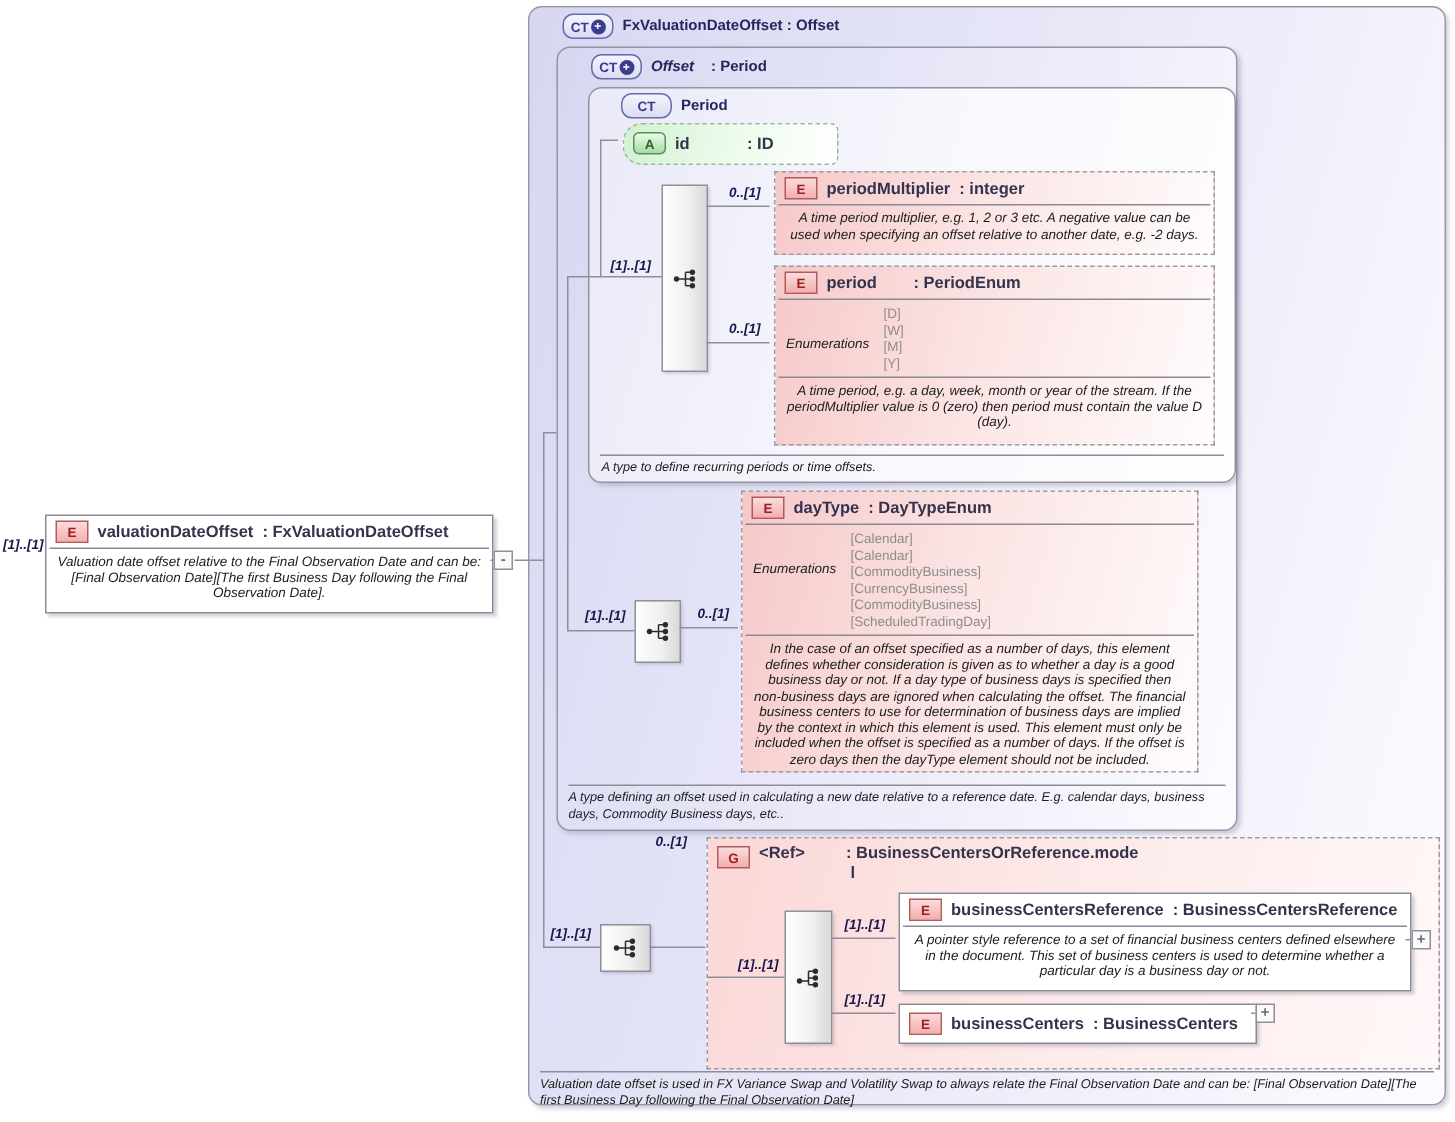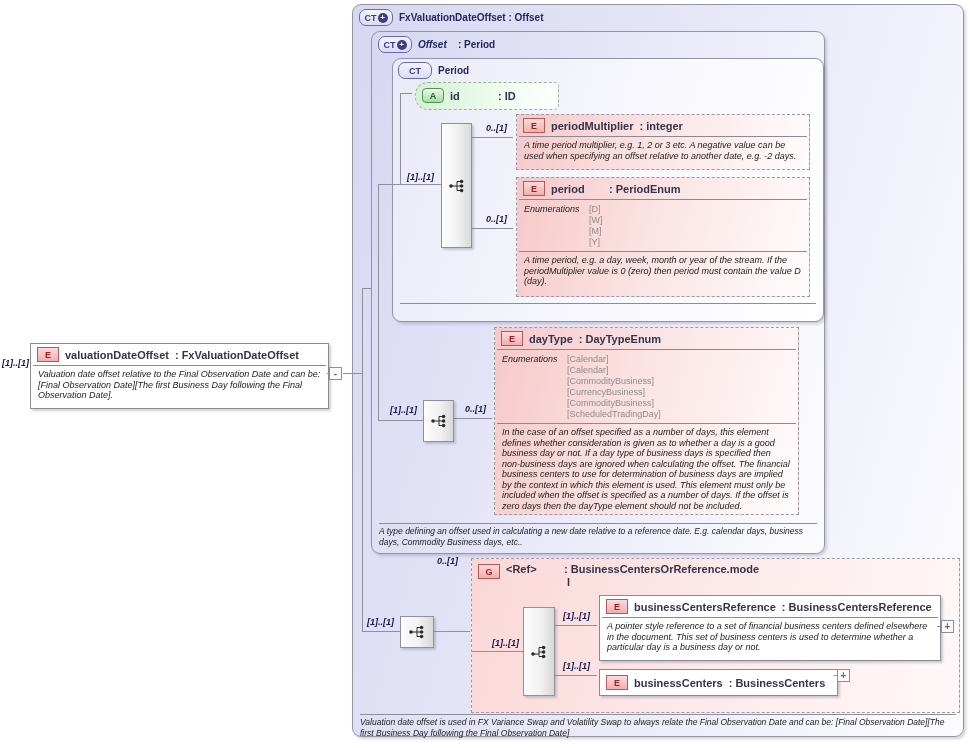--- a/index.html
+++ b/index.html
@@ -3,21 +3,21 @@
 <meta charset="utf-8">
 <style>
   html,body{margin:0;padding:0;background:#ffffff;}
   .canvas{position:relative;width:970px;height:748px;background:#ffffff;overflow:hidden;
           font-family:"Liberation Sans",sans-serif;}
   
   .ct-box{position:absolute;border:1px solid #9595a2;border-radius:9px;
           box-shadow:2px 2px 3px rgba(110,110,140,.30);}
   .ct-lav{background:linear-gradient(105deg,#d7d7f2 0%,#e7e7f8 45%,#fcfcff 100%);}
   .ct-light{background:linear-gradient(105deg,#eaeaf8 0%,#f7f7fd 50%,#ffffff 100%);}
-  .ct-header{position:absolute;display:flex;align-items:center;gap:6px;white-space:nowrap;}
+  .ct-header{position:absolute;display:flex;align-items:center;gap:6px;white-space:nowrap;margin-left:16px;}
   .ct-title{font-size:10px;font-weight:bold;color:#26265e;}
   .ct-title .tname{display:inline-block;}
   .ct-footer-sep{position:absolute;left:7px;right:7px;border-top:1px solid #8d8d99;}
   .ct-footer{position:absolute;font-size:8.5px;line-height:10.5px;font-style:italic;color:#1c1c1c;}
   
   .ct-icon{display:inline-flex;align-items:center;justify-content:center;gap:1px;
            min-width:26px;height:15px;padding:0 3px;border:1.4px solid #6868ae;border-radius:7px;
            background:linear-gradient(#f4f4fd,#dcdcf2);font-size:9px;font-weight:bold;color:#3a3a90;}
   .plusdot{display:inline-flex;align-items:center;justify-content:center;width:10px;height:10px;
            border-radius:50%;background:#3d3d8f;color:#ffffff;font-size:8px;font-weight:bold;line-height:10px;}
@@ -33,23 +33,23 @@
   .elem.dashed{border:1px dashed #9b9ba5;box-shadow:none;
         background:linear-gradient(105deg,#f6c8c8 0%,#fbe3e3 45%,#fffcfc 100%);}
   .attr-box{position:absolute;border:1px dashed #9bb59b;border-radius:13px 5px 5px 13px;
         background:linear-gradient(105deg,#d2f1d2 0%,#eefbee 55%,#ffffff 100%);}
   .grp-box{position:absolute;border:1px dashed #9b9ba5;
         background:linear-gradient(105deg,#fbd7d7 0%,#fdeaea 50%,#fff8f8 100%);}
   .elem-title{display:flex;align-items:center;gap:6px;padding:3px 6px 2px 6px;white-space:nowrap;
         font-size:11px;font-weight:bold;color:#33334d;}
   .elem-title .etype{margin-left:0px;}
   .sep{border-top:1px solid #8a8a94;margin:1px 2px 0 2px;}
-  .doc{padding:3px 7px 3px 7px;font-size:9px;line-height:10.5px;font-style:italic;color:#1c1c1c;}
+  .doc{padding:3px 7px 3px 7px;font-size:9px;line-height:10.5px;font-style:italic;color:#1c1c1c;text-align:center;}
   .enums{display:flex;padding:4px 7px 2px 7px;}
-  .enum-label{width:65px;flex:0 0 auto;font-size:9px;font-style:italic;color:#1c1c1c;}
+  .enum-label{width:65px;flex:0 0 auto;font-size:9px;font-style:italic;color:#1c1c1c;margin-top:20px;}
   .enum-vals{display:flex;flex-direction:column;font-size:9px;line-height:11px;color:#8d8d8d;}
   
   .hline{position:absolute;height:1px;background:#8f8f9b;}
   .vline{position:absolute;width:1px;background:#8f8f9b;}
   .card{position:absolute;font-size:9px;font-weight:bold;font-style:italic;color:#16164c;white-space:nowrap;}
   .mg-box{position:absolute;border:1px solid #90909a;
           background:linear-gradient(to right,#fdfdfd 0%,#f1f1f1 55%,#d9d9d9 100%);
           box-shadow:1.5px 1.5px 2px rgba(120,120,145,.35);
           display:flex;align-items:center;justify-content:center;}
   .pm-box{position:absolute;width:13px;height:13px;border:1px solid #8f8f9b;background:#fafafa;
@@ -86,20 +86,21 @@
       <div class="ct-footer" style="left:7px;top:494px;width:438px;">A type defining an offset used in calculating a new date relative to a reference date. E.g. calendar days, business days, Commodity Business days, etc..</div>
 
       <div class="ct-box ct-light" style="left:20px;top:26px;width:430px;height:262px;">
         <div class="ct-header" style="left:5px;top:3px;">
           <span class="ct-icon">
               <span>CT</span>
             </span>
           <span class="ct-title"><span class="tname">Period</span></span>
         </div>
         <div class="ct-footer-sep" style="top:244px;"></div>
+        <div class="ct-footer" style="left:8px;top:247px;width:410px;">A type to define recurring periods or time offsets.</div>
 
         <div class="attr-box" style="left:22px;top:23px;width:142px;height:26px;">
           <div class="elem-title" style="padding-top:5px;">
             <span class="badge-a">A</span>
             <span class="namecol-42">id</span>
             <span class="etype">: ID</span>
           </div>
         </div>
 
         <div class="elem dashed" style="left:123px;top:55px;width:292px;height:54px;">

